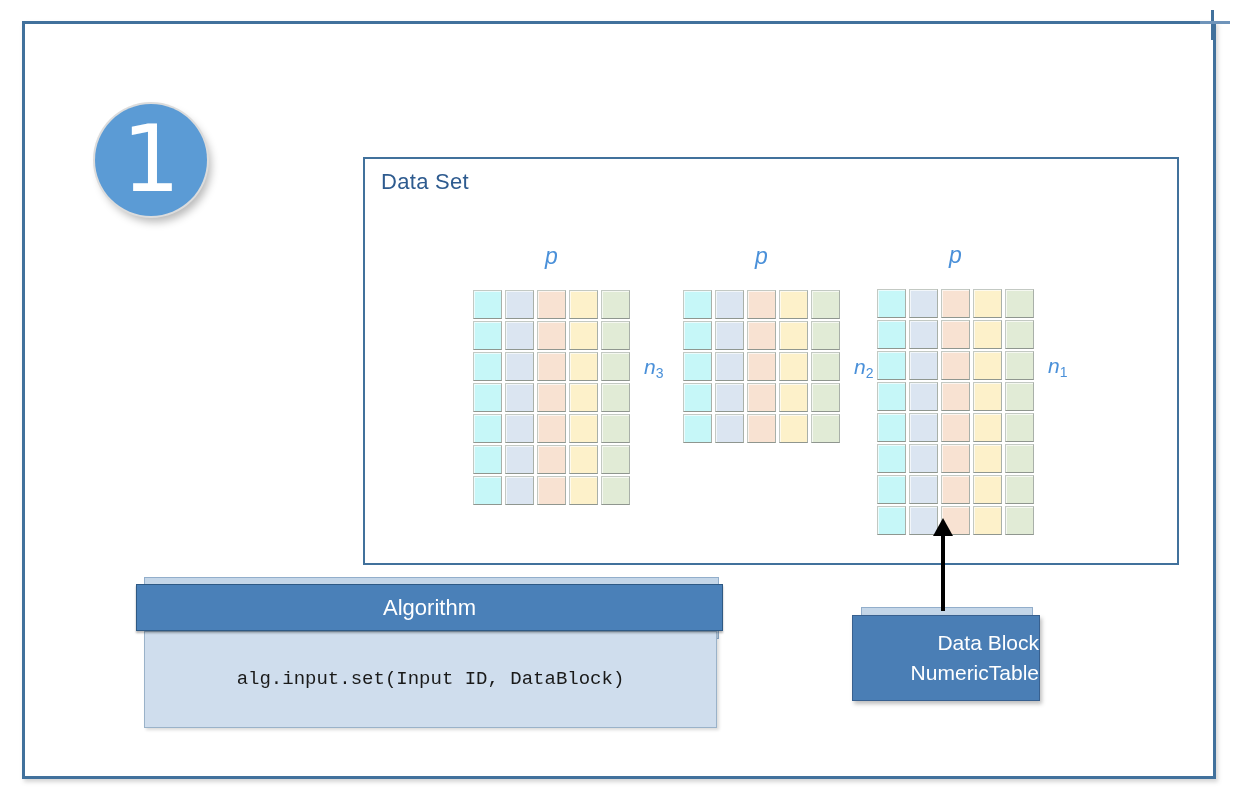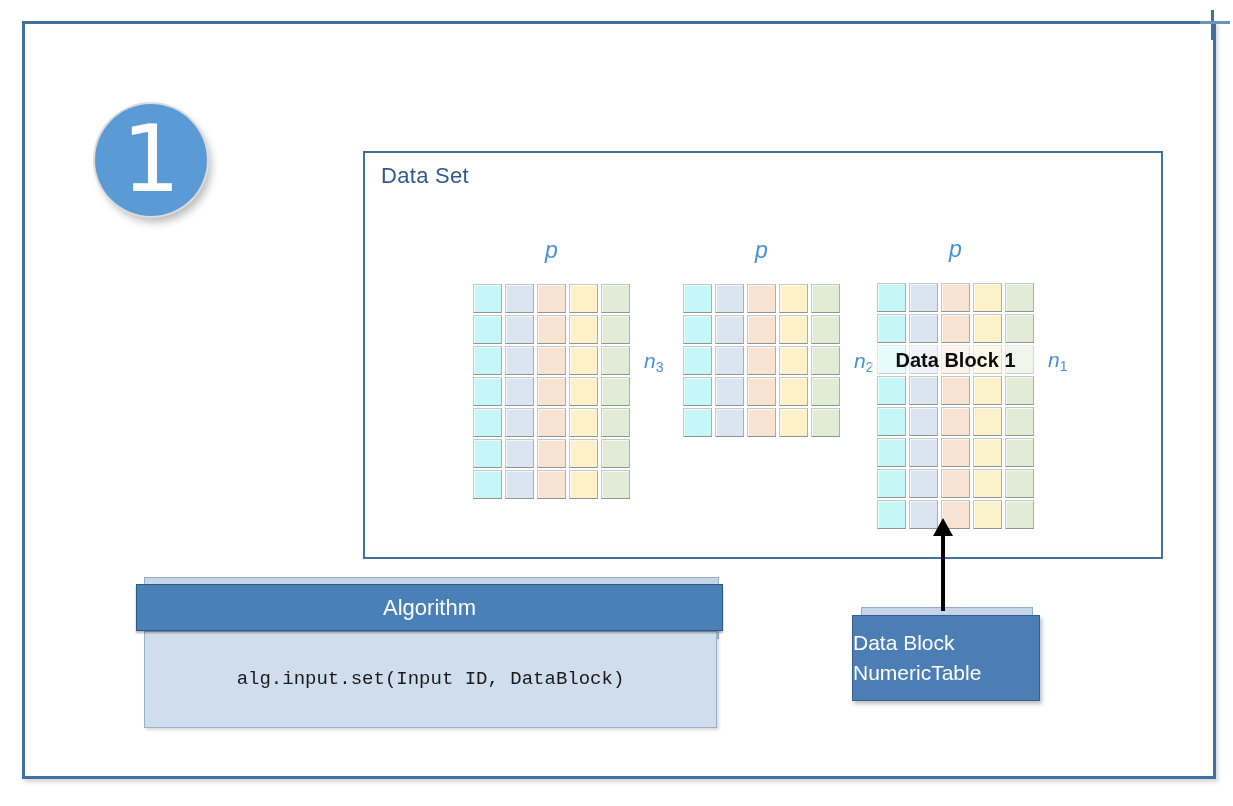--- a/index.html
+++ b/index.html
@@ -18,22 +18,22 @@
   
   .badge{
     position:absolute;left:95px;top:104px;width:112px;height:112px;border-radius:50%;
     background:#5b9bd5;color:#ffffff;
     display:flex;align-items:center;justify-content:center;
     font-family:"DejaVu Sans",sans-serif;font-size:92px;line-height:1;
     box-shadow:0 0 0 2px #dcdcdc,4px 6px 9px rgba(0,0,0,0.28);
   }
   
   .dataset{
-    position:absolute;left:363px;top:151px;width:796px;height:404px;
-    border:2px solid #41719c;background:#ffffff;
+    position:absolute;left:363px;top:157px;width:796px;height:404px;
+    border:2px solid #41719c;background:#ffffff;padding-left:16px;
   }
   .dataset-title{
     position:absolute;left:16px;top:10px;font-size:22px;color:#2e5b8f;letter-spacing:0.3px;
   }
   
   .block{position:absolute;width:157px;}
   .p-label{
     position:absolute;left:0;top:-47px;width:100%;text-align:center;
     font-style:italic;font-size:23px;color:#4a90d9;
   }
@@ -77,21 +77,21 @@
     box-shadow:2px 2px 3px rgba(0,0,0,0.15);
   }
   
   .nt-back{
     position:absolute;left:861px;top:607px;width:170px;height:38px;
     background:#c4d6e8;border:1px solid #92aecb;
   }
   .nt-box{
     position:absolute;left:852px;top:615px;width:188px;height:86px;
     background:#4a7eb5;border:1px solid #38608f;box-sizing:border-box;
-    display:flex;flex-direction:column;align-items:flex-start;justify-content:center;
+    display:flex;flex-direction:column;align-items:flex-end;justify-content:center;
     color:#ffffff;font-size:21px;line-height:30px;
     box-shadow:2px 3px 4px rgba(0,0,0,0.25);
   }
   
   .arrow-line{position:absolute;left:941px;top:534px;width:4px;height:77px;background:#000000;z-index:5;}
   .arrow-head{
     position:absolute;left:933px;top:518px;width:0;height:0;z-index:5;
     border-left:10px solid transparent;border-right:10px solid transparent;
     border-bottom:18px solid #000000;
   }
@@ -229,21 +229,20 @@
           <div class="cell" style="background: rgb(219, 229, 241);"></div>
           <div class="cell" style="background: rgb(248, 226, 210);"></div>
           <div class="cell" style="background: rgb(253, 241, 202);"></div>
           <div class="cell" style="background: rgb(225, 235, 214);"></div>
           <div class="cell" style="background: rgb(198, 247, 248);"></div>
           <div class="cell" style="background: rgb(219, 229, 241);"></div>
           <div class="cell" style="background: rgb(248, 226, 210);"></div>
           <div class="cell" style="background: rgb(253, 241, 202);"></div>
           <div class="cell" style="background: rgb(225, 235, 214);"></div>
         </div>
-      <div class="block-label" style="top: 62px;">Data Block 1</div>
       <div class="n-label" style="top: 62px;">
           <span class="nbase">n</span>
           <span class="nsub">1</span>
         </div>
     </div>
   </div>
 
   <div class="algo-back"></div>
   <div class="algo-body">
     <div>alg.input.set(Input ID, DataBlock)</div>

